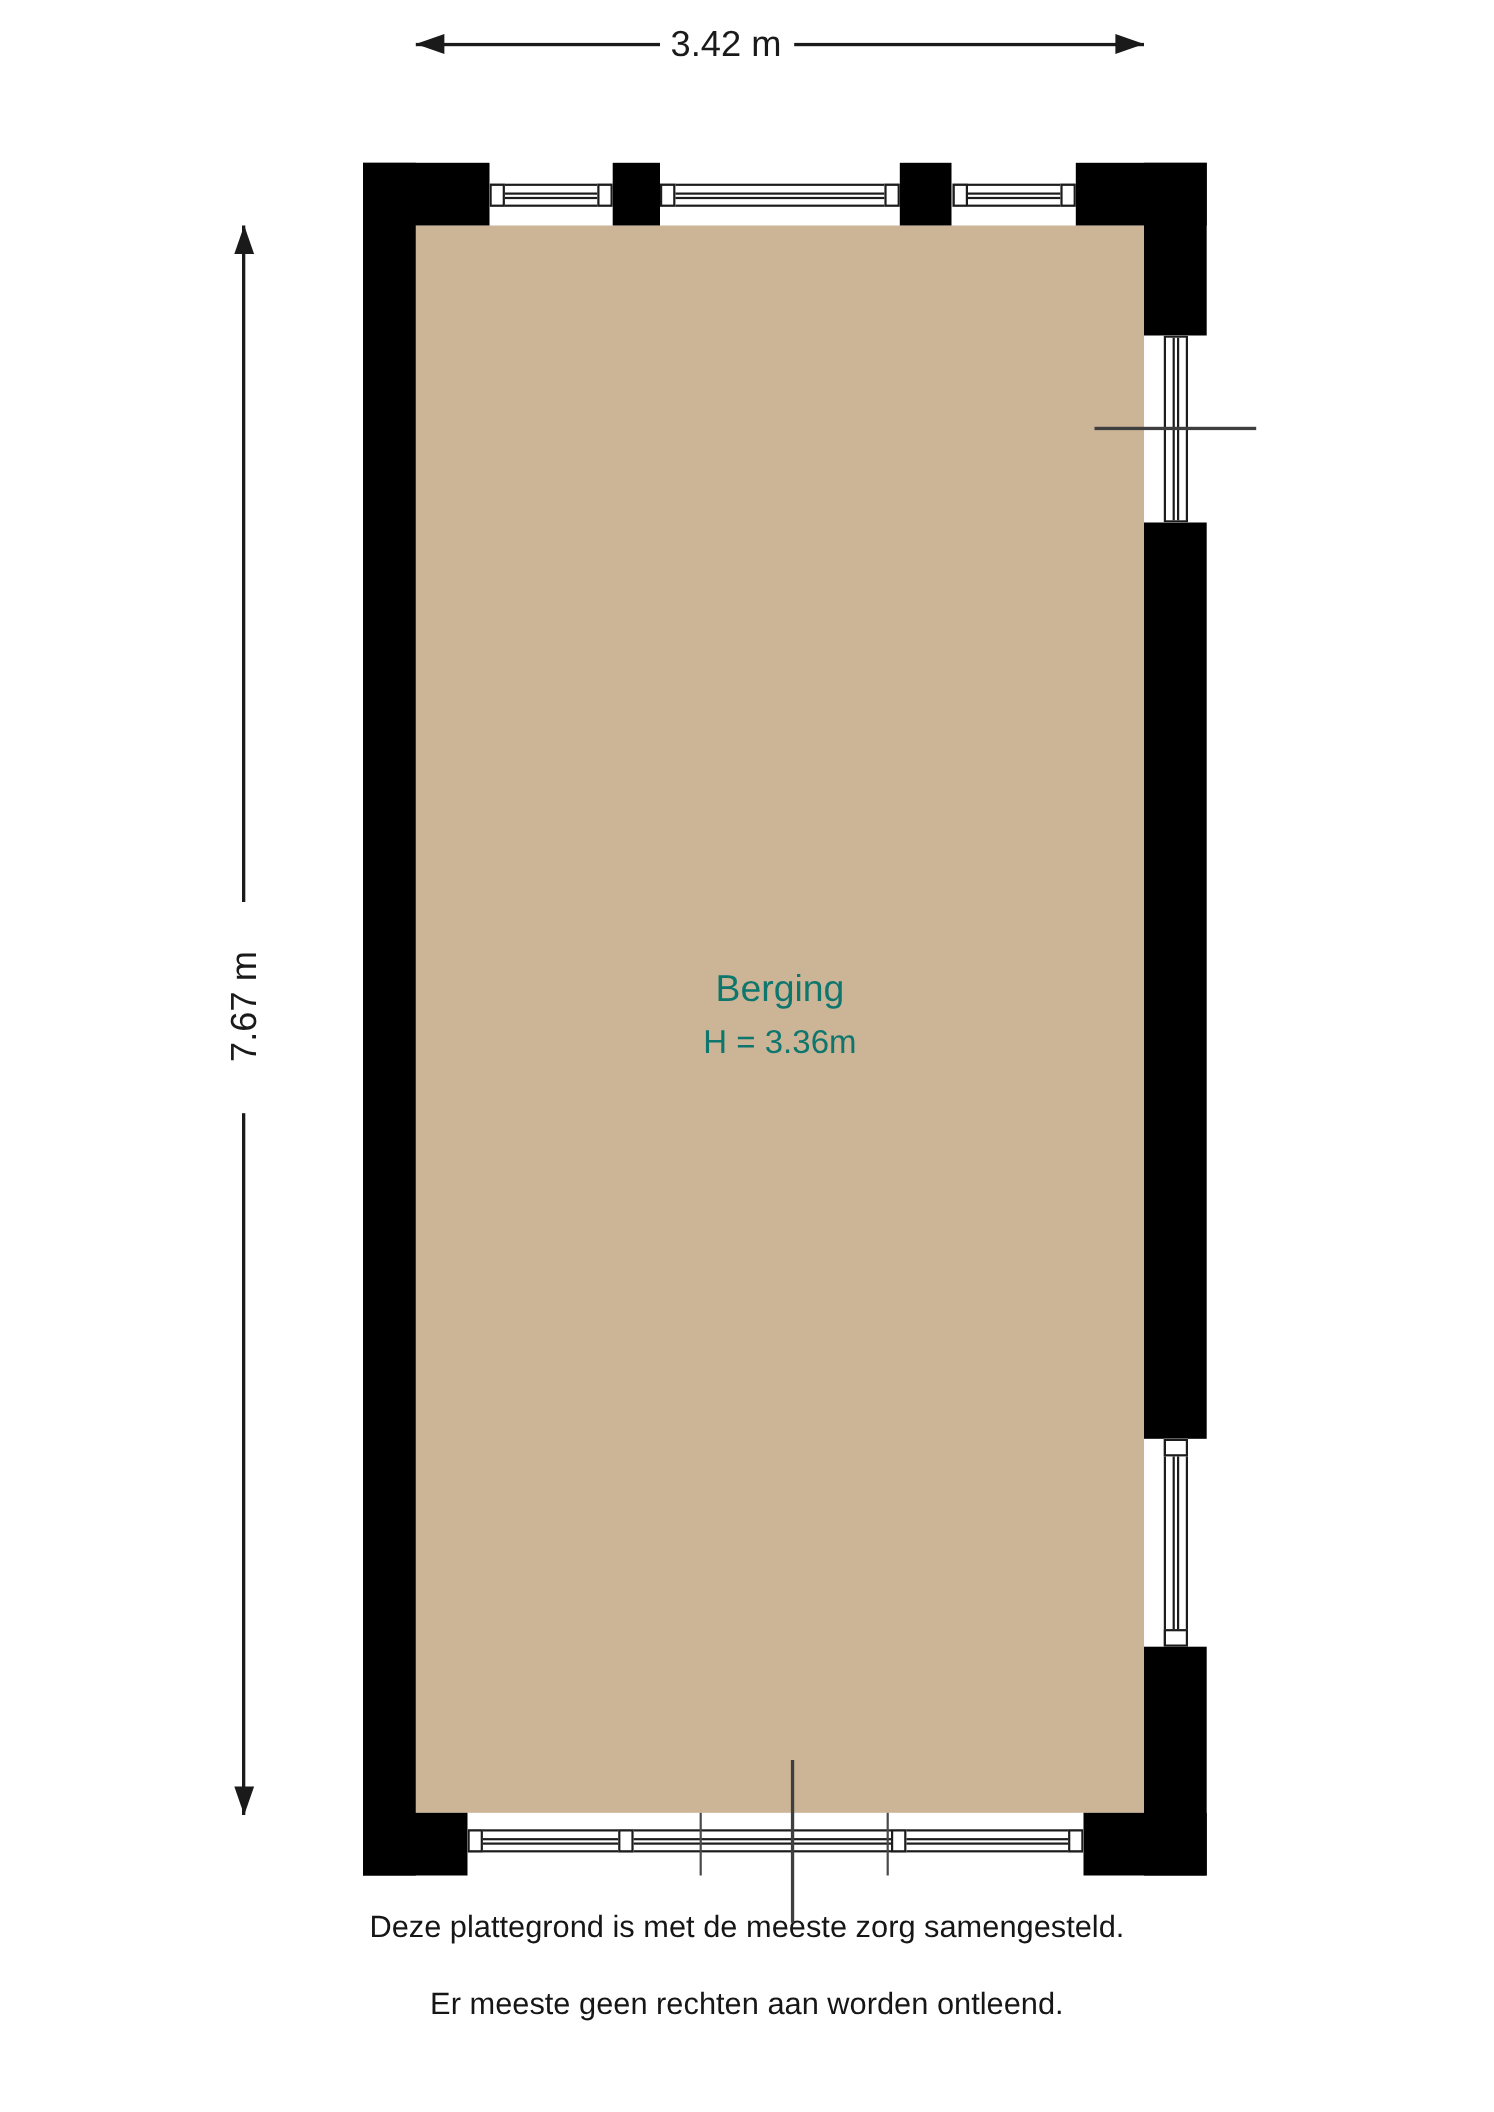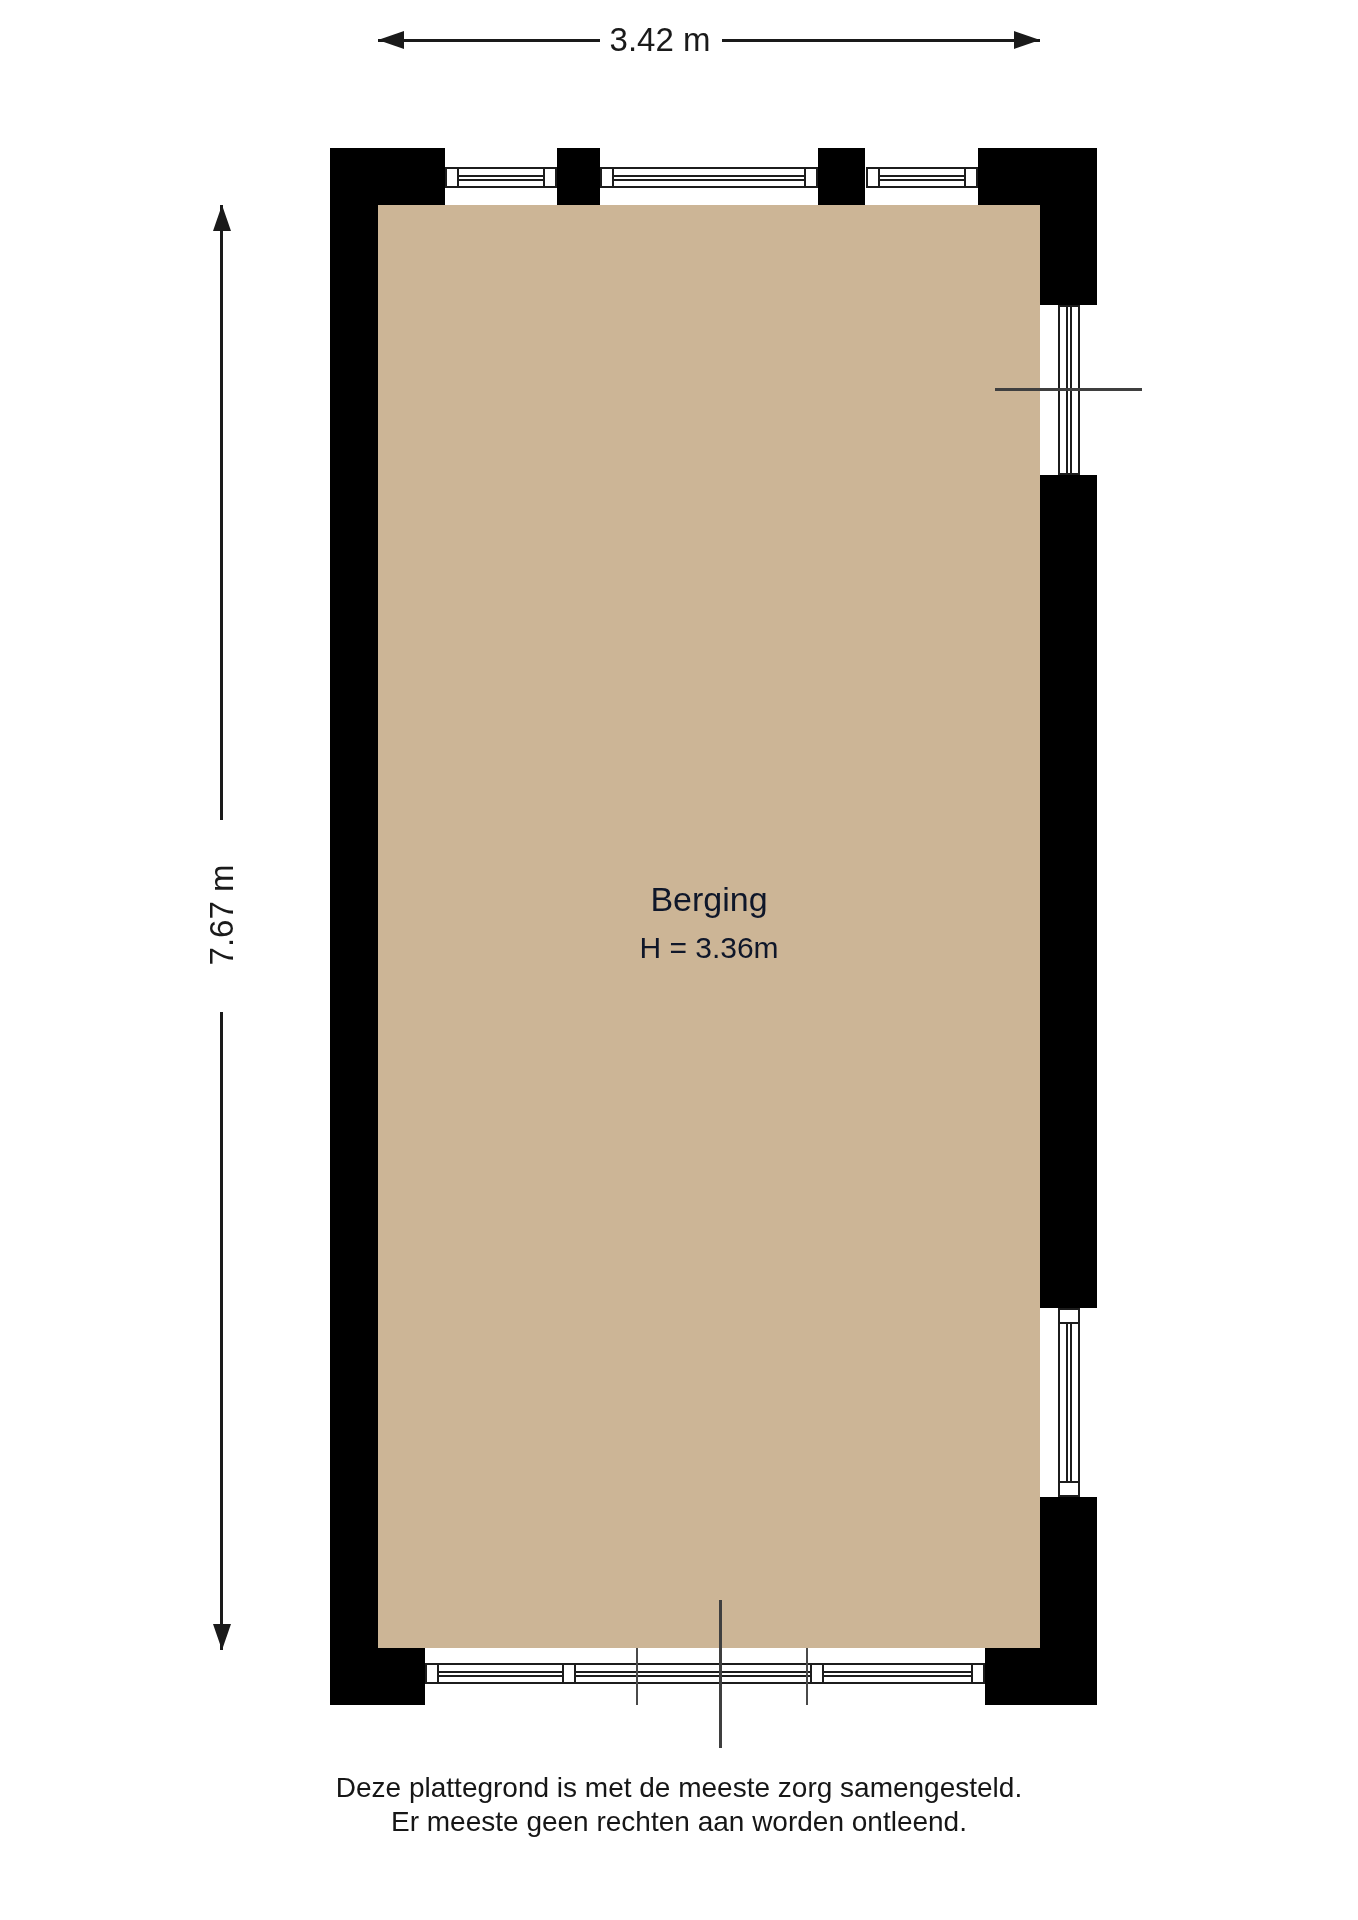--- a/index.html
+++ b/index.html
@@ -39,21 +39,21 @@
   .thinline{position:absolute;background:#4a4a4a;z-index:4;}
   .arrow{position:absolute;width:0;height:0;z-index:4;}
   .arrow.left {border-top:9px solid transparent;border-bottom:9px solid transparent;border-right:26px solid var(--line,#1a1a1a);}
   .arrow.right{border-top:9px solid transparent;border-bottom:9px solid transparent;border-left:26px solid var(--line,#1a1a1a);}
   .arrow.up   {border-left:9px solid transparent;border-right:9px solid transparent;border-bottom:26px solid var(--line,#1a1a1a);}
   .arrow.down {border-left:9px solid transparent;border-right:9px solid transparent;border-top:26px solid var(--line,#1a1a1a);}
   .dimlabel{
     position:absolute;text-align:center;font-size:33px;
     color:var(--line,#1a1a1a);z-index:5;white-space:nowrap;
   }
-  .roomlabel{position:absolute;text-align:center;z-index:3;color:#0f172a;}
+  .roomlabel{position:absolute;text-align:center;z-index:3;color:#0f766e;}
   .disclaimer{position:absolute;left:0;width:1358px;text-align:center;font-size:28px;color:#161616;z-index:3;}
 </style>
 </head>
 <body>
 
 <div class="page">
 
   <div class="dimline" style="left:378px;top:39px;width:222px;height:3px;"></div>
   <div class="dimline" style="left:722px;top:39px;width:318px;height:3px;"></div>
   <div class="arrow left" style="left:378px;top:31px;"></div>
@@ -107,16 +107,16 @@
 
   <div class="thinline" style="left:636px;top:1648px;width:2px;height:57px;"></div>
   <div class="thinline" style="left:806px;top:1648px;width:2px;height:57px;"></div>
 
   <div class="refline" style="left:995px;top:388px;width:147px;height:3px;"></div>
   <div class="refline" style="left:719px;top:1600px;width:3px;height:148px;"></div>
 
   <div class="roomlabel" style="left:559px;top:880px;width:300px;font-size:34px;font-weight:500;">Berging</div>
   <div class="roomlabel" style="left:559px;top:931px;width:300px;font-size:30px;">H = 3.36m</div>
 
-  <div class="disclaimer" style="top:1772px;text-align:center;">Deze plattegrond is met de meeste zorg samengesteld.</div>
+  <div class="disclaimer" style="top:1736px;text-align:center;">Deze plattegrond is met de meeste zorg samengesteld.</div>
   <div class="disclaimer" style="top:1806px;">Er meeste geen rechten aan worden ontleend.</div>
 
 </div>
 
 </body></html>

